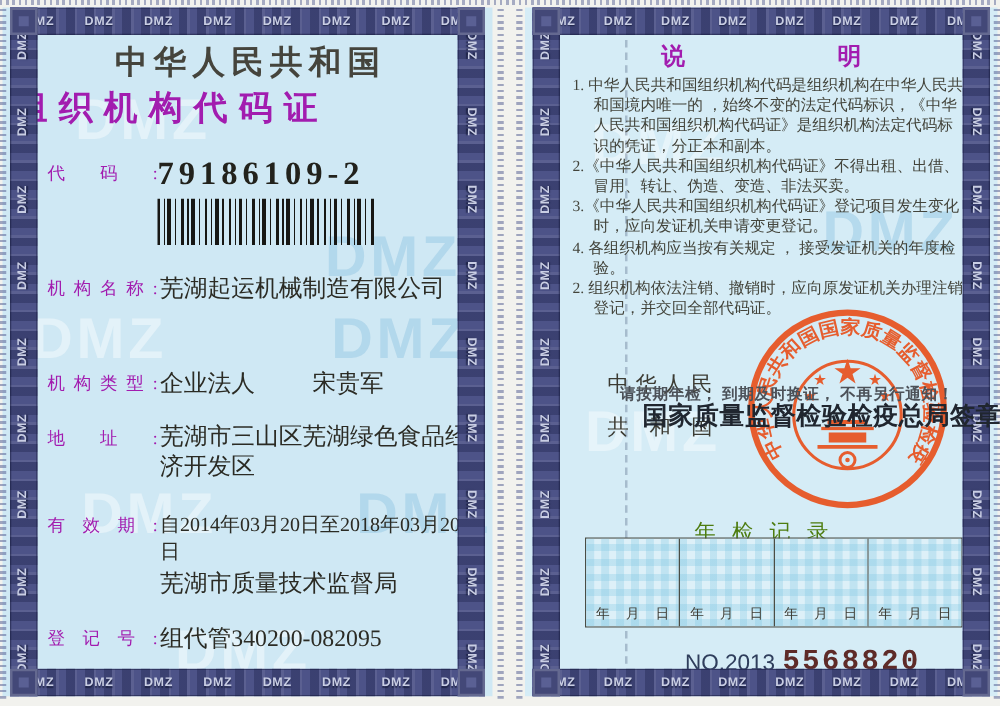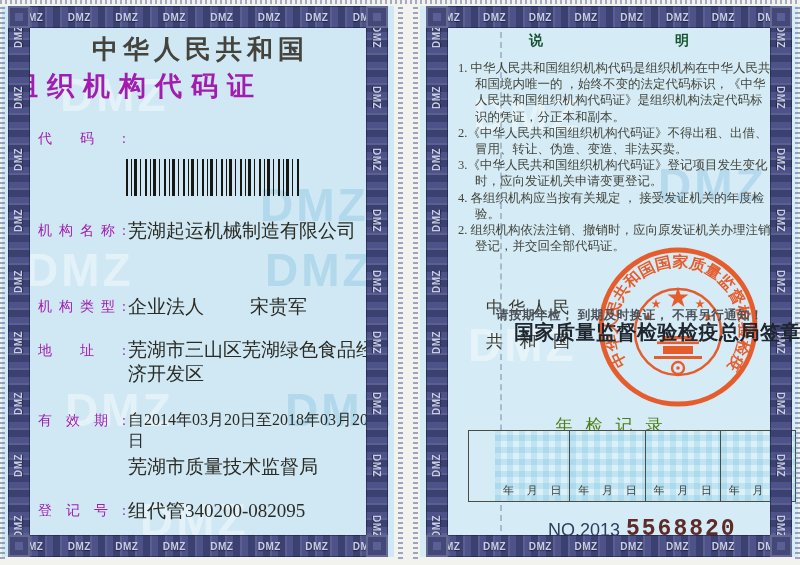--- a/index.html
+++ b/index.html
@@ -45,22 +45,22 @@
           color:#a21caf;letter-spacing:9px;text-indent:9px;}
   .field-label{position:absolute;left:36px;width:88px;font-size:14px;color:#a21caf;
           text-align:justify;text-align-last:justify;z-index:2;}
   .field-value{position:absolute;left:126px;font-size:19px;font-weight:normal;color:#2b2b24;z-index:2;}
   .code-value{left:124px;top:118px;font-size:26px;font-weight:bold;color:#22221c;letter-spacing:4px;}
   .barcode{left:124px;top:153px;width:176px;height:37px;
      background:repeating-linear-gradient(90deg,#171714 0 2px,rgba(0,0,0,0) 2px 5px,#171714 5px 6px,rgba(0,0,0,0) 6px 8px,#171714 8px 11px,rgba(0,0,0,0) 11px 14px,#171714 14px 15px,rgba(0,0,0,0) 15px 19px);}
   .val2{margin-left:46px;}
   
   .rp{position:absolute;z-index:2;}
-  .r-title{left:50%;transform:translateX(-50%);top:26px;width:160px;font-size:14px;font-weight:bold;
-          color:#14532d;text-align:justify;text-align-last:justify;}
+  .r-title{left:50%;transform:translateX(-50%);top:26px;width:160px;font-size:19px;font-weight:bold;
+          color:#a21caf;text-align:justify;text-align-last:justify;}
   .notes{left:38px;top:54px;width:316px;}
   .note{margin:0;font-size:12.5px;line-height:16.2px;color:#43443b;
         text-indent:-1.35em;padding-left:1.35em;}
   .country{left:66px;font-size:17px;color:#3c3b33;width:84px;text-align:justify;text-align-last:justify;}
   .country.l1{top:290px;} .country.l2{top:324px;}
   .reminder{left:76px;top:301px;width:300px;font-size:12.5px;font-weight:bold;color:#4c5158;
         letter-spacing:.5px;z-index:6;}
   .authority{left:94px;top:313px;width:290px;font-size:20px;font-weight:bold;color:#20262f;
         letter-spacing:.5px;z-index:6;}
   .seal{left:173px;top:236px;z-index:5;}
@@ -147,20 +147,21 @@
       <span class="wm blue" style="left:235px;top:215px;">DMZ</span>
       <span class="wm" style="left:35px;top:355px;">DMZ</span>
       <span class="wm blue" style="left:255px;top:355px;">DMZ</span>
       <span class="wm" style="left:110px;top:465px;">DMZ</span>
     </div>
 
     <div class="lp title1" style="position:absolute;">中华人民共和国</div>
     <div class="lp title2" style="position:absolute;">组织机构代码证</div>
 
     <span class="field-label" style="top:124px;">代码:</span>
+    <div class="lp code-value" style="position:absolute;">79186109-2</div>
     <div class="lp barcode" style="position:absolute;"></div>
 
     <span class="field-label" style="top:216px;">机构名称:</span>
     <span class="field-value" style="top:212px;width:250px;">芜湖起运机械制造有限公司</span>
 
     <span class="field-label" style="top:292px;">机构类型:</span>
     <span class="field-value" style="top:288px;width:250px;">
       <span>企业法人</span><span class="val2">宋贵军</span>
     </span>
 
@@ -273,21 +274,21 @@
           <rect x="70" y="104" width="30" height="8"></rect>
           <rect x="61" y="114" width="48" height="3"></rect>
           <circle cx="85" cy="126" r="6" fill="none" stroke="#e8511d" stroke-width="2.4"></circle>
           <circle cx="85" cy="126" r="1.8"></circle>
         </g>
       </g>
     </svg>
 
     <div class="rp annual-title" style="position:absolute;">年检记录</div>
 
-    <div class="rp insp-table" style="position:absolute;padding-left:26px;">
+    <div class="rp insp-table" style="position:absolute;">
       <div class="cell">
           <span class="ymd">年 月 日</span>
         </div>
       <div class="cell">
           <span class="ymd">年 月 日</span>
         </div>
       <div class="cell">
           <span class="ymd">年 月 日</span>
         </div>
       <div class="cell">

